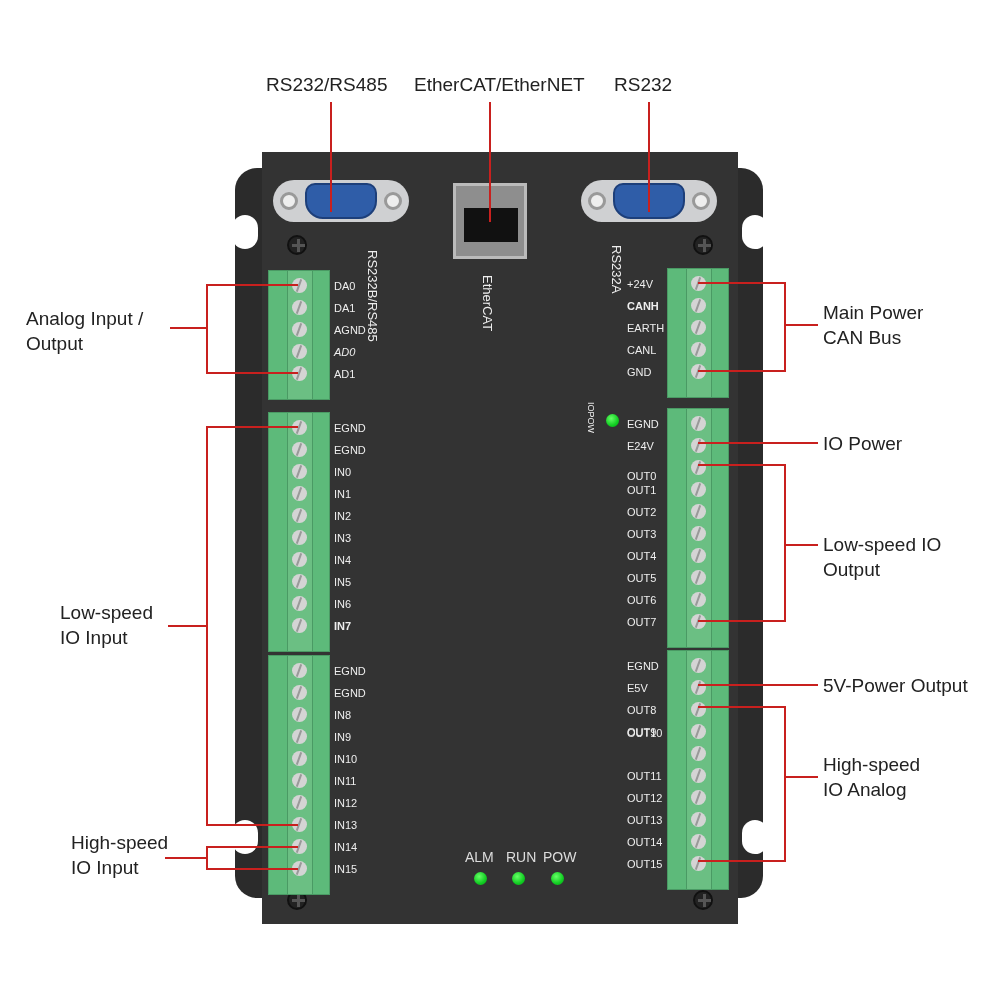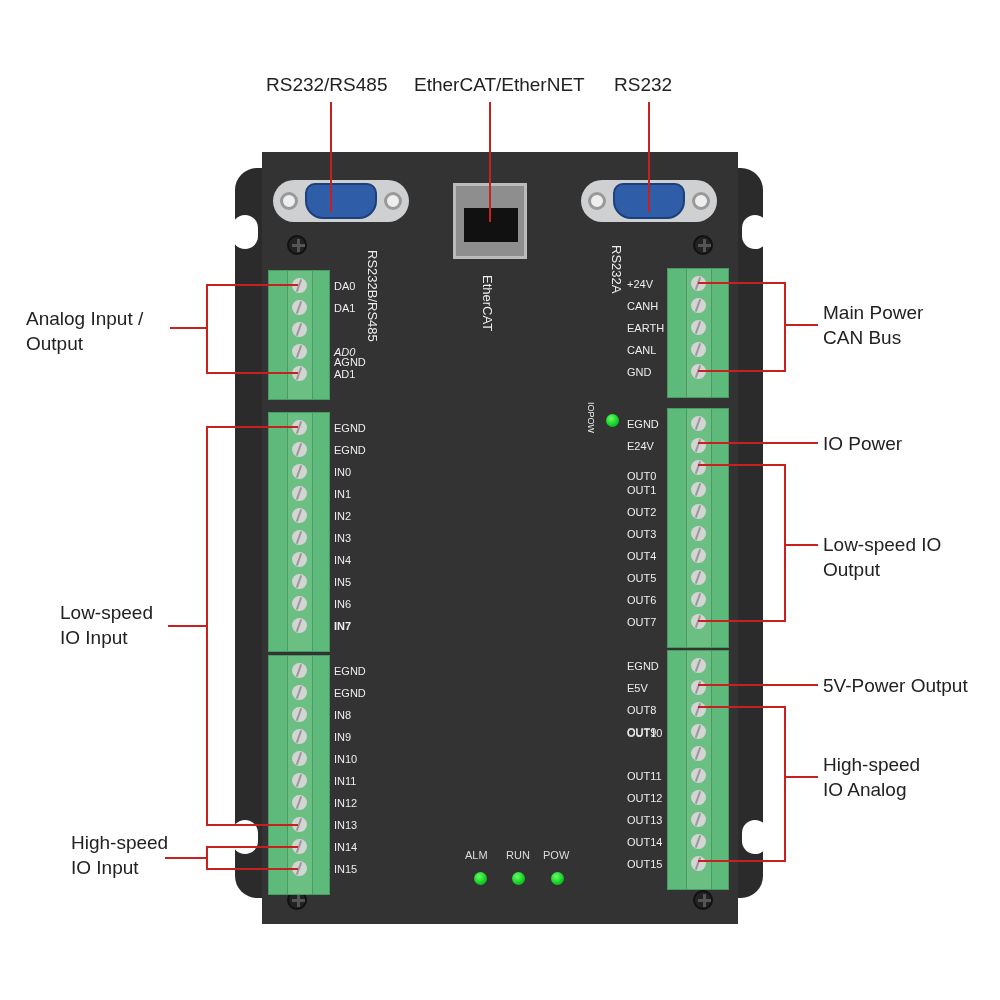--- a/index.html
+++ b/index.html
@@ -16,21 +16,21 @@
 .db9 .nut{position:absolute;top:12px;width:18px;height:18px;border-radius:50%;background:#eee;border:3px solid #999}
 .rj45{position:absolute;left:453px;top:183px;width:74px;height:76px;background:#8e8e8e;border:3px solid #bbb}
 .rj45 .hole{position:absolute;left:8px;top:22px;width:54px;height:34px;background:#111}
 .term{position:absolute;width:62px;background:#5dba7a;border:1px solid #4a9a64}
 .term .mid{position:absolute;left:18px;top:0;bottom:0;width:26px;background:#6bbf83;border-left:1px solid #4a9a64;border-right:1px solid #4a9a64}
 .tscrew{position:absolute;left:24px;width:15px;height:15px;border-radius:50%;background:#d4d4d4}
 .tscrew:after{content:"";position:absolute;left:6px;top:1px;width:2px;height:13px;background:#999;transform:rotate(20deg)}
 .plabel{position:absolute;font-size:11px;color:#eee;line-height:14px}
 .vlabel{position:absolute;font-size:13px;color:#eee;writing-mode:vertical-rl;}
 .led{position:absolute;width:13px;height:13px;border-radius:50%;background:radial-gradient(circle at 40% 35%,#6f6,#1c2 60%,#0a1)}
-.ledlbl{position:absolute;font-size:11px;color:#ddd}
+.ledlbl{position:absolute;font-size:14px;color:#ddd}
 .red{position:absolute;background:#c8201e}
 </style>
 </head>
 <body>
 
 <div class="callout" style="left:266px;top:72px">RS232/RS485</div>
 <div class="callout" style="left:414px;top:72px">EtherCAT/EtherNET</div>
 <div class="callout" style="left:614px;top:72px">RS232</div>
 
 <div class="plate"></div>
@@ -67,21 +67,21 @@
 
 <div id="terms">
     <div class="term" style="left: 268px; top: 270px; height: 130px;">
       <div class="mid"></div>
     </div>
     <div class="tscrew" style="left: 292px; top: 278px;"></div>
     <div class="plabel" style="top: 279px; left: 334px;">DA0</div>
     <div class="tscrew" style="left: 292px; top: 300px;"></div>
     <div class="plabel" style="top: 301px; left: 334px;">DA1</div>
     <div class="tscrew" style="left: 292px; top: 322px;"></div>
-    <div class="plabel" style="top: 323px; left: 334px; margin-top: 32px;">AGND</div>
+    <div class="plabel" style="top: 323px; left: 334px;">AGND</div>
     <div class="tscrew" style="left: 292px; top: 344px;"></div>
     <div class="plabel" style="top: 345px; left: 334px; font-style: italic;">AD0</div>
     <div class="tscrew" style="left: 292px; top: 366px;"></div>
     <div class="plabel" style="top: 367px; left: 334px;">AD1</div>
     <div class="term" style="left: 268px; top: 412px; height: 240px;">
       <div class="mid"></div>
     </div>
     <div class="tscrew" style="left: 292px; top: 420px;"></div>
     <div class="plabel" style="top: 421px; left: 334px;">EGND</div>
     <div class="tscrew" style="left: 292px; top: 442px;"></div>
@@ -124,21 +124,21 @@
     <div class="tscrew" style="left: 292px; top: 839px;"></div>
     <div class="plabel" style="top: 840px; left: 334px;">IN14</div>
     <div class="tscrew" style="left: 292px; top: 861px;"></div>
     <div class="plabel" style="top: 862px; left: 334px;">IN15</div>
     <div class="term" style="left: 667px; top: 268px; height: 130px;">
       <div class="mid"></div>
     </div>
     <div class="tscrew" style="left: 691px; top: 276px;"></div>
     <div class="plabel" style="top: 277px; left: 627px;">+24V</div>
     <div class="tscrew" style="left: 691px; top: 298px;"></div>
-    <div class="plabel" style="top: 299px; left: 627px;">CANH</div>
+    <div class="plabel" style="top: 299px; left: 627px; font-weight: bold;">CANH</div>
     <div class="tscrew" style="left: 691px; top: 320px;"></div>
     <div class="plabel" style="top: 321px; left: 627px;">EARTH</div>
     <div class="tscrew" style="left: 691px; top: 342px;"></div>
     <div class="plabel" style="top: 343px; left: 627px;">CANL</div>
     <div class="tscrew" style="left: 691px; top: 364px;"></div>
     <div class="plabel" style="top: 365px; left: 627px;">GND</div>
     <div class="term" style="left: 667px; top: 408px; height: 240px;">
       <div class="mid"></div>
     </div>
     <div class="tscrew" style="left: 691px; top: 416px;"></div>

